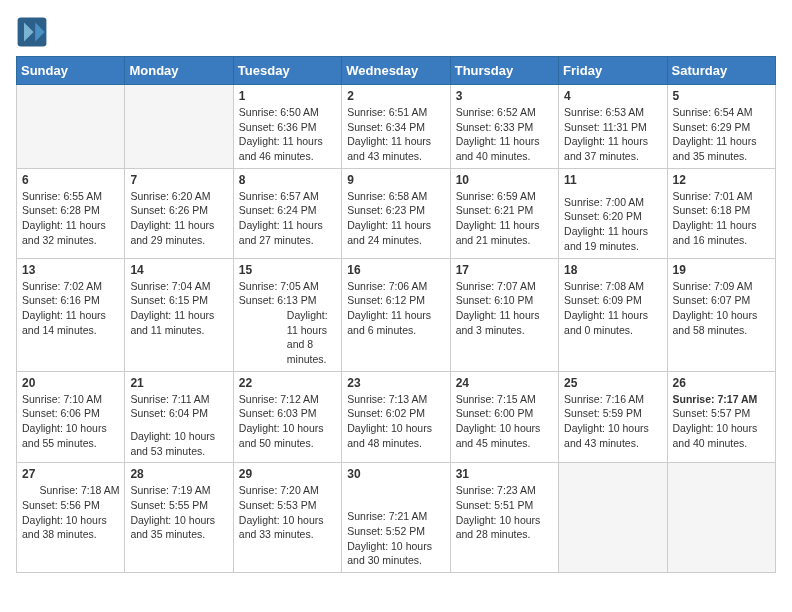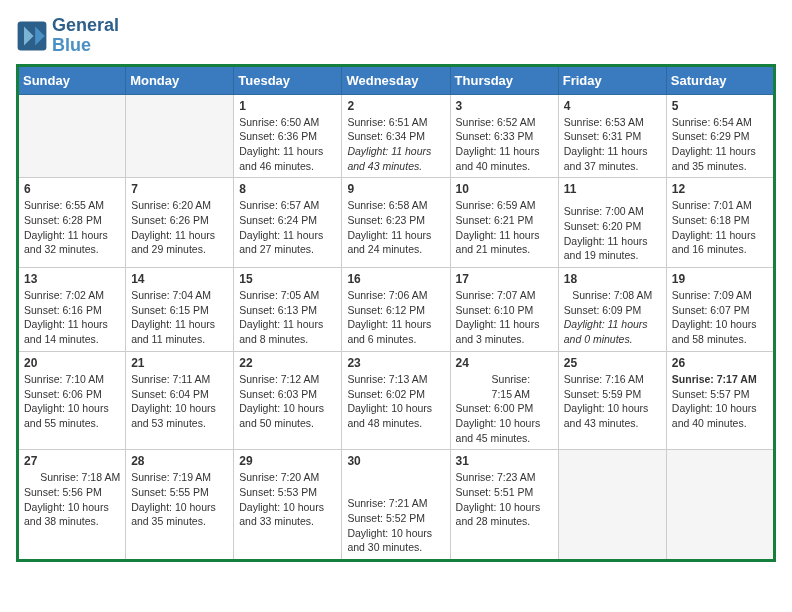--- a/index.html
+++ b/index.html
@@ -40,21 +40,21 @@
       color: #333;
     }
     .location {
       font-size: 14px;
       color: #555;
       margin-top: 2px;
     }
     .calendar {
       width: 100%;
       border-collapse: collapse;
-      border: 3px solid #15803d;
+      border: 1px solid #15803d;
     }
     .calendar th {
       background: #3a7abf;
       color: #fff;
       font-size: 13px;
       font-weight: bold;
       padding: 6px 4px;
       text-align: left;
       border: 1px solid #2d6aa0;
     }
@@ -81,24 +81,20 @@
 </head>
 <body>
 
 <div class="header">
   <div class="logo">
     <svg class="logo-icon" viewBox="0 0 40 40">
       <rect x="2" y="2" width="36" height="36" rx="4" fill="#2c5f8a"></rect>
       <polygon points="24,8 36,20 24,32" fill="#4a90c4"></polygon>
       <polygon points="10,8 22,20 10,32" fill="#7ab3d4"></polygon>
     </svg>
-    <div class="logo-text">
-      <div>General</div>
-      <div style="color:#4a90c4">Blue</div>
-    </div>
   </div>
   <div class="title-block">
     <div class="month-title"></div>
     <div class="location"></div>
   </div>
 </div>
 
 <table class="calendar">
   <thead>
     <tr id="weekday-row">
@@ -118,32 +114,32 @@
         <td>
           <span class="day-number">1</span>
           <div style="line-height: 1.4;">Sunrise: 6:50 AM</div>
           <div style="line-height: 1.4;">Sunset: 6:36 PM</div>
           <div style="line-height: 1.4;">Daylight: 11 hours and 46 minutes.</div>
         </td>
         <td>
           <span class="day-number">2</span>
           <div style="line-height: 1.4;">Sunrise: 6:51 AM</div>
           <div style="line-height: 1.4;">Sunset: 6:34 PM</div>
-          <div style="line-height: 1.4; font-style: italic;">Daylight: 11 hours and 43 minutes.</div>
+          <div style="line-height: 1.4;">Daylight: 11 hours and 43 minutes.</div>
         </td>
         <td>
           <span class="day-number">3</span>
           <div style="line-height: 1.4;">Sunrise: 6:52 AM</div>
           <div style="line-height: 1.4;">Sunset: 6:33 PM</div>
           <div style="line-height: 1.4;">Daylight: 11 hours and 40 minutes.</div>
         </td>
         <td>
           <span class="day-number">4</span>
           <div style="line-height: 1.4;">Sunrise: 6:53 AM</div>
-          <div style="line-height: 1.4;">Sunset: 6:31 PM</div>
+          <div style="line-height: 1.4;">Sunset: 11:31 PM</div>
           <div style="line-height: 1.4;">Daylight: 11 hours and 37 minutes.</div>
         </td>
         <td>
           <span class="day-number">5</span>
           <div style="line-height: 1.4;">Sunrise: 6:54 AM</div>
           <div style="line-height: 1.4;">Sunset: 6:29 PM</div>
           <div style="line-height: 1.4;">Daylight: 11 hours and 35 minutes.</div>
         </td>
       </tr>
       <tr>
@@ -200,75 +196,75 @@
         <td>
           <span class="day-number">14</span>
           <div style="line-height: 1.4;">Sunrise: 7:04 AM</div>
           <div style="line-height: 1.4;">Sunset: 6:15 PM</div>
           <div style="line-height: 1.4;">Daylight: 11 hours and 11 minutes.</div>
         </td>
         <td>
           <span class="day-number">15</span>
           <div style="line-height: 1.4;">Sunrise: 7:05 AM</div>
           <div style="line-height: 1.4;">Sunset: 6:13 PM</div>
-          <div style="line-height: 1.4;">Daylight: 11 hours and 8 minutes.</div>
+          <div style="line-height: 1.4; margin-left: 48px;">Daylight: 11 hours and 8 minutes.</div>
         </td>
         <td>
           <span class="day-number">16</span>
           <div style="line-height: 1.4;">Sunrise: 7:06 AM</div>
           <div style="line-height: 1.4;">Sunset: 6:12 PM</div>
           <div style="line-height: 1.4;">Daylight: 11 hours and 6 minutes.</div>
         </td>
         <td>
           <span class="day-number">17</span>
           <div style="line-height: 1.4;">Sunrise: 7:07 AM</div>
           <div style="line-height: 1.4;">Sunset: 6:10 PM</div>
           <div style="line-height: 1.4;">Daylight: 11 hours and 3 minutes.</div>
         </td>
         <td>
           <span class="day-number">18</span>
-          <div style="line-height: 1.4; text-align: center;">Sunrise: 7:08 AM</div>
+          <div style="line-height: 1.4;">Sunrise: 7:08 AM</div>
           <div style="line-height: 1.4;">Sunset: 6:09 PM</div>
-          <div style="line-height: 1.4; font-style: italic;">Daylight: 11 hours and 0 minutes.</div>
+          <div style="line-height: 1.4;">Daylight: 11 hours and 0 minutes.</div>
         </td>
         <td>
           <span class="day-number">19</span>
           <div style="line-height: 1.4;">Sunrise: 7:09 AM</div>
           <div style="line-height: 1.4;">Sunset: 6:07 PM</div>
           <div style="line-height: 1.4;">Daylight: 10 hours and 58 minutes.</div>
         </td>
       </tr>
       <tr>
         <td>
           <span class="day-number">20</span>
           <div style="line-height: 1.4;">Sunrise: 7:10 AM</div>
           <div style="line-height: 1.4;">Sunset: 6:06 PM</div>
           <div style="line-height: 1.4;">Daylight: 10 hours and 55 minutes.</div>
         </td>
         <td>
           <span class="day-number">21</span>
           <div style="line-height: 1.4;">Sunrise: 7:11 AM</div>
           <div style="line-height: 1.4;">Sunset: 6:04 PM</div>
-          <div style="line-height: 1.4;">Daylight: 10 hours and 53 minutes.</div>
+          <div style="line-height: 1.4; margin-top: 8px;">Daylight: 10 hours and 53 minutes.</div>
         </td>
         <td>
           <span class="day-number">22</span>
           <div style="line-height: 1.4;">Sunrise: 7:12 AM</div>
           <div style="line-height: 1.4;">Sunset: 6:03 PM</div>
           <div style="line-height: 1.4;">Daylight: 10 hours and 50 minutes.</div>
         </td>
         <td>
           <span class="day-number">23</span>
           <div style="line-height: 1.4;">Sunrise: 7:13 AM</div>
           <div style="line-height: 1.4;">Sunset: 6:02 PM</div>
           <div style="line-height: 1.4;">Daylight: 10 hours and 48 minutes.</div>
         </td>
         <td>
           <span class="day-number">24</span>
-          <div style="line-height: 1.4; margin-left: 36px;">Sunrise: 7:15 AM</div>
+          <div style="line-height: 1.4;">Sunrise: 7:15 AM</div>
           <div style="line-height: 1.4;">Sunset: 6:00 PM</div>
           <div style="line-height: 1.4;">Daylight: 10 hours and 45 minutes.</div>
         </td>
         <td>
           <span class="day-number">25</span>
           <div style="line-height: 1.4;">Sunrise: 7:16 AM</div>
           <div style="line-height: 1.4;">Sunset: 5:59 PM</div>
           <div style="line-height: 1.4;">Daylight: 10 hours and 43 minutes.</div>
         </td>
         <td>

